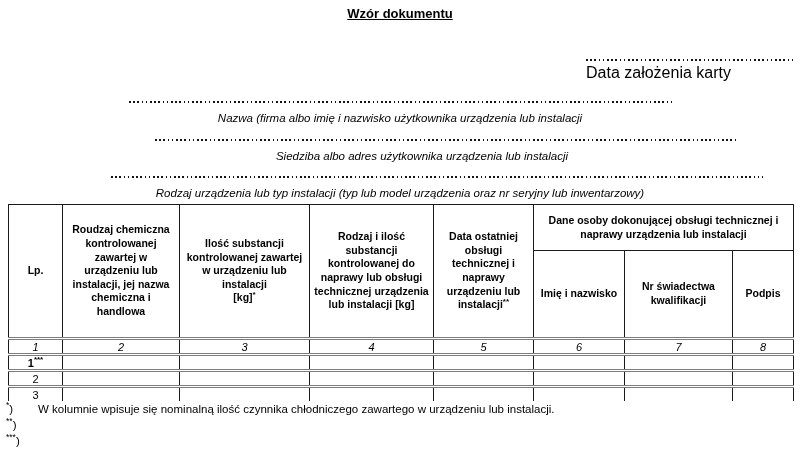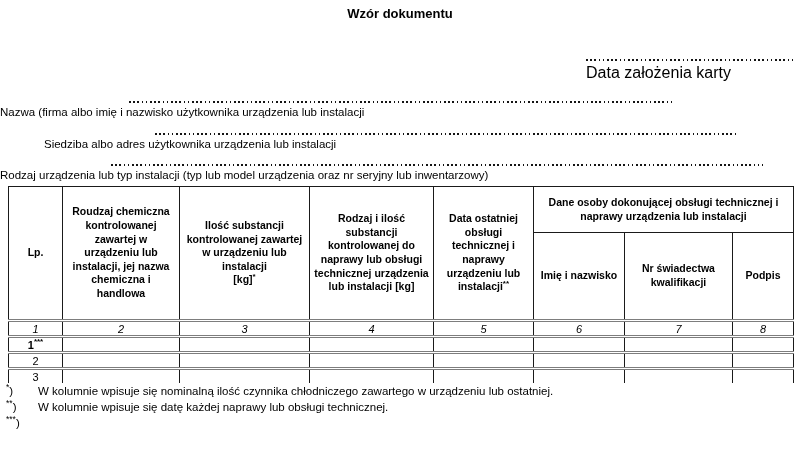--- a/index.html
+++ b/index.html
@@ -9,39 +9,41 @@
     background: #ffffff;
     color: #000000;
     font-family: "Liberation Sans", sans-serif;
     overflow: hidden;
   }
   .page-title {
     text-align: center;
     font-weight: bold;
     font-size: 13px;
     padding-top: 6px;
+    text-decoration: underline;
   }
   .dotline {
     height: 2px;
     background-image: repeating-linear-gradient(to right, #141414 0 1.6px, transparent 1.6px 4.2px);
   }
   .date-block {
     width: 207px;
     margin: 38px 7px 0 auto;
   }
   .date-block .field-label {
     font-size: 16px;
     margin-top: 3px;
     text-align: left;
   }
   .field { margin-top: 0; }
   .field .field-label {
-    text-align: left;
+    text-align: center;
     font-size: 11.5px;
-    margin-top: 3px;
+    margin-top: 9px;
+    font-style: italic;
   }
   .f-nazwa { margin-top: 19px; }
   .f-nazwa .dotline { width: 546px; margin-left: 129px; }
   .f-siedziba { margin-top: 15px; padding-left: 44px; }
   .f-siedziba .dotline { width: 582px; margin-left: 111px; }
   .f-rodzaj { margin-top: 14px; }
   .f-rodzaj .dotline { width: 652px; margin-left: 111px; }
 
   table.card-table {
     border-collapse: collapse;
@@ -207,22 +209,21 @@
       <td></td>
       <td></td>
       <td></td>
     </tr>
   </tbody>
 </table>
 
 <div class="footnotes">
   <div class="fn">
     <span class="fn-marker"><sup>*</sup><span>)</span></span>
-    <span class="fn-text">W kolumnie wpisuje się nominalną ilość czynnika chłodniczego zawartego w urządzeniu lub ostatniej.</span>
+    <span class="fn-text">W kolumnie wpisuje się nominalną ilość czynnika chłodniczego zawartego w urządzeniu lub instalacji.</span>
   </div>
   <div class="fn">
     <span class="fn-marker"><sup>**</sup><span>)</span></span>
-    <span class="fn-text">W kolumnie wpisuje się datę każdej naprawy lub obsługi technicznej.</span>
   </div>
   <div class="fn">
     <span class="fn-marker"><sup>***</sup><span>)</span></span>
   </div>
 </div>
 
 </body></html>

